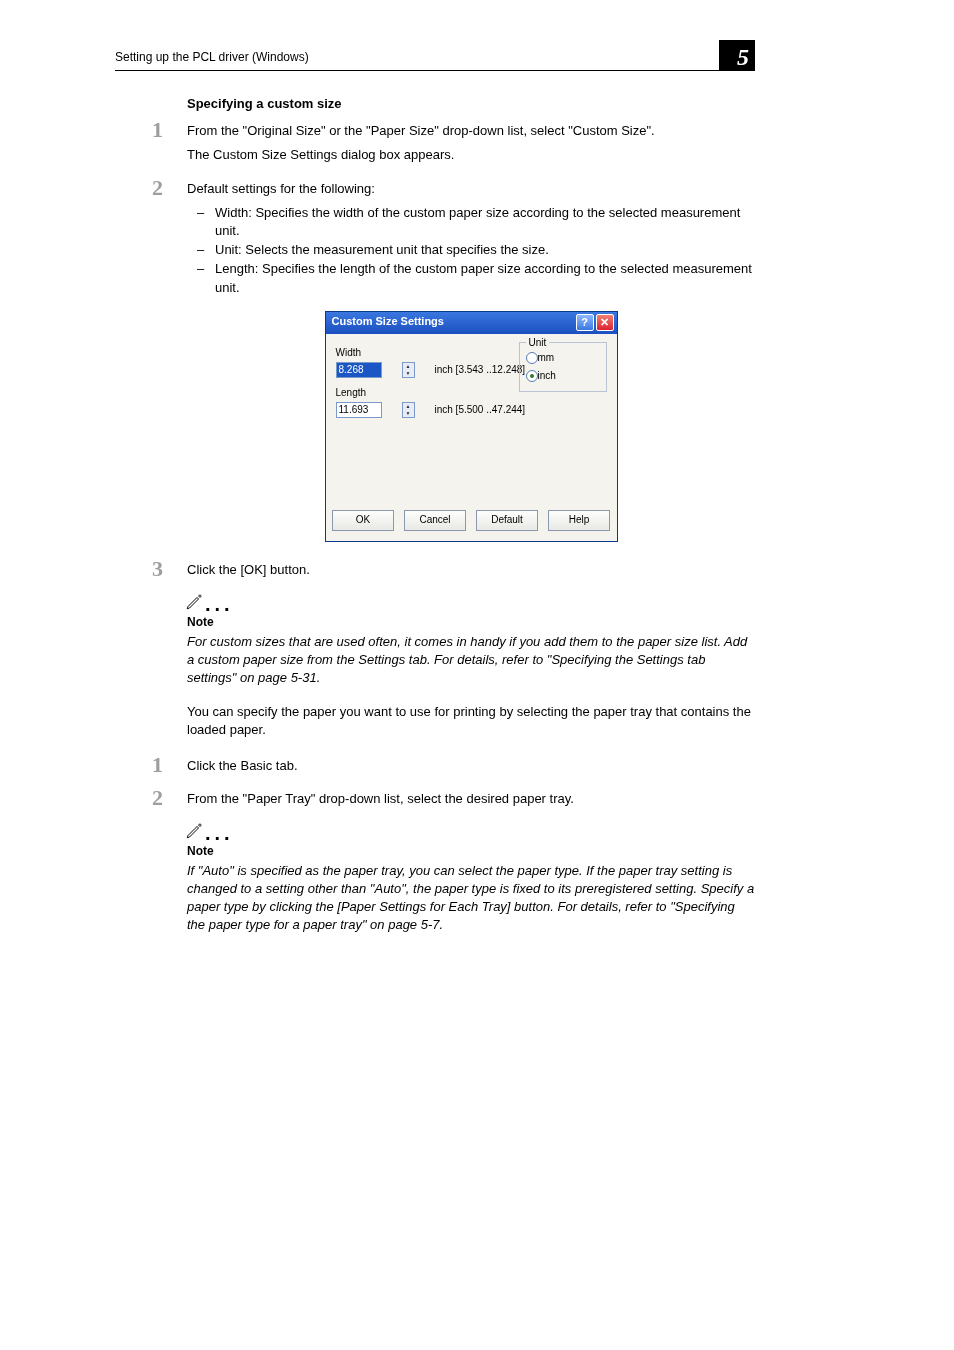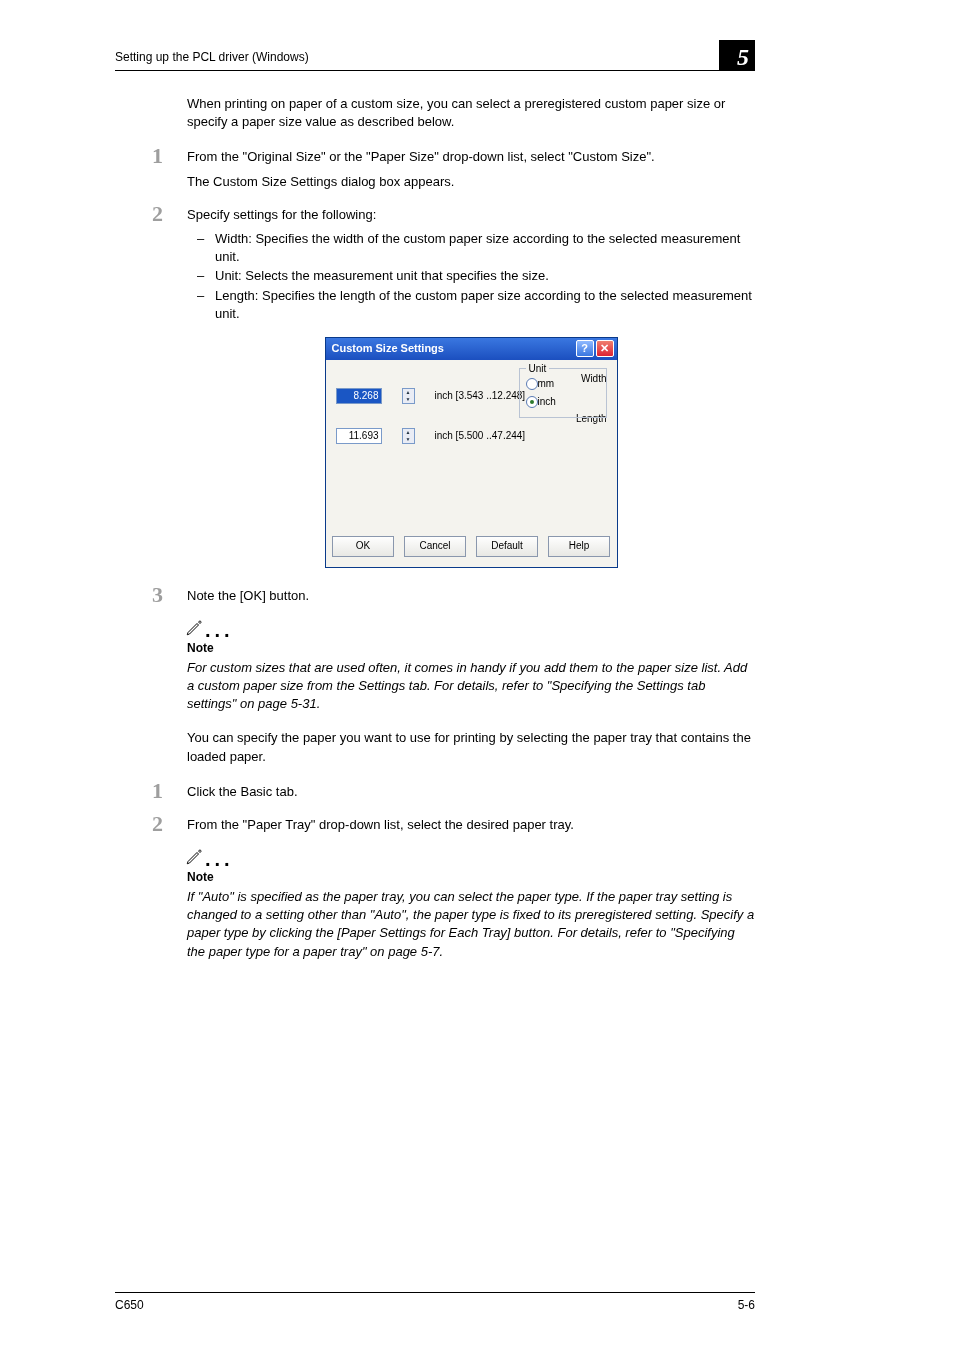--- a/index.html
+++ b/index.html
@@ -93,21 +93,20 @@
   }
   .bullets li::before {
     content: "–";
     position: absolute;
     left: -18px;
   }
   
   .dialog-wrap {
     margin: 8px auto 16px auto;
     width: 293px;
-    text-align: right;
   }
   .dialog {
     border: 1px solid #0a3a8a;
     font-size: 10px;
     font-family: Tahoma, Arial, sans-serif;
     color: #000;
     background: #f4f3ee;
   }
   .titlebar {
     display: flex;
@@ -214,34 +213,34 @@
 <div class="page">
 
   <div class="header-row">
     <div class="header-text">Setting up the PCL driver (Windows)</div>
     <div class="tab-5">5</div>
   </div>
   <hr class="hr-header">
 
   <div class="content">
 
-    <p class="body-p">When printing on paper of a custom size, you can select a preregistered custom paper size or specify a paper size value as described below.</p>
+    <div class="h2">Specifying a custom size</div>
 
     <div class="step">
       <div class="step-num">1</div>
       <div class="step-body">
         <p>From the "Original Size" or the "Paper Size" drop-down list, select "Custom Size".</p>
         <p>The Custom Size Settings dialog box appears.</p>
       </div>
     </div>
 
     <div class="step">
       <div class="step-num">2</div>
       <div class="step-body">
-        <p>Specify settings for the following:</p>
+        <p>Default settings for the following:</p>
         <ul class="bullets">
           <li>Width: Specifies the width of the custom paper size according to the selected measurement unit.</li>
           <li>Unit: Selects the measurement unit that specifies the size.</li>
           <li>Length: Specifies the length of the custom paper size according to the selected measurement unit.</li>
         </ul>
       </div>
     </div>
 
     <div class="dialog-wrap">
       <div class="dialog">
@@ -289,21 +288,21 @@
           <div class="dbtn">Cancel</div>
           <div class="dbtn">Default</div>
           <div class="dbtn">Help</div>
         </div>
       </div>
     </div>
 
     <div class="step">
       <div class="step-num">3</div>
       <div class="step-body">
-        <p>Note the [OK] button.</p>
+        <p>Click the [OK] button.</p>
       </div>
     </div>
 
     <div class="note-block">
       <div class="note-head">
         <span class="pen-icon">
           <svg viewBox="0 0 24 24">
               <path d="M3 21l3-1 12-12-2-2L4 18l-1 3zM18 4l2 2 1-1c.5-.5.5-1.3 0-1.8l-.2-.2c-.5-.5-1.3-.5-1.8 0L18 4z" fill="none" stroke="#000" stroke-width="1.3"></path>
             </svg>
         </span>
@@ -336,21 +335,14 @@
             </svg>
         </span>
         <span class="dots">...</span>
       </div>
       <div class="note-label">Note</div>
       <p class="note-text">If "Auto" is specified as the paper tray, you can select the paper type. If the paper tray setting is changed to a setting other than "Auto", the paper type is fixed to its preregistered setting. Specify a paper type by clicking the [Paper Settings for Each Tray] button. For details, refer to "Specifying the paper type for a paper tray" on page 5-7.</p>
     </div>
 
   </div>
 
-  <div class="footer">
-    <hr class="hr-footer">
-    <div class="footer-row">
-      <span>C650</span>
-      <span>5-6</span>
-    </div>
-  </div>
 
 </div>
 
 </body></html>

